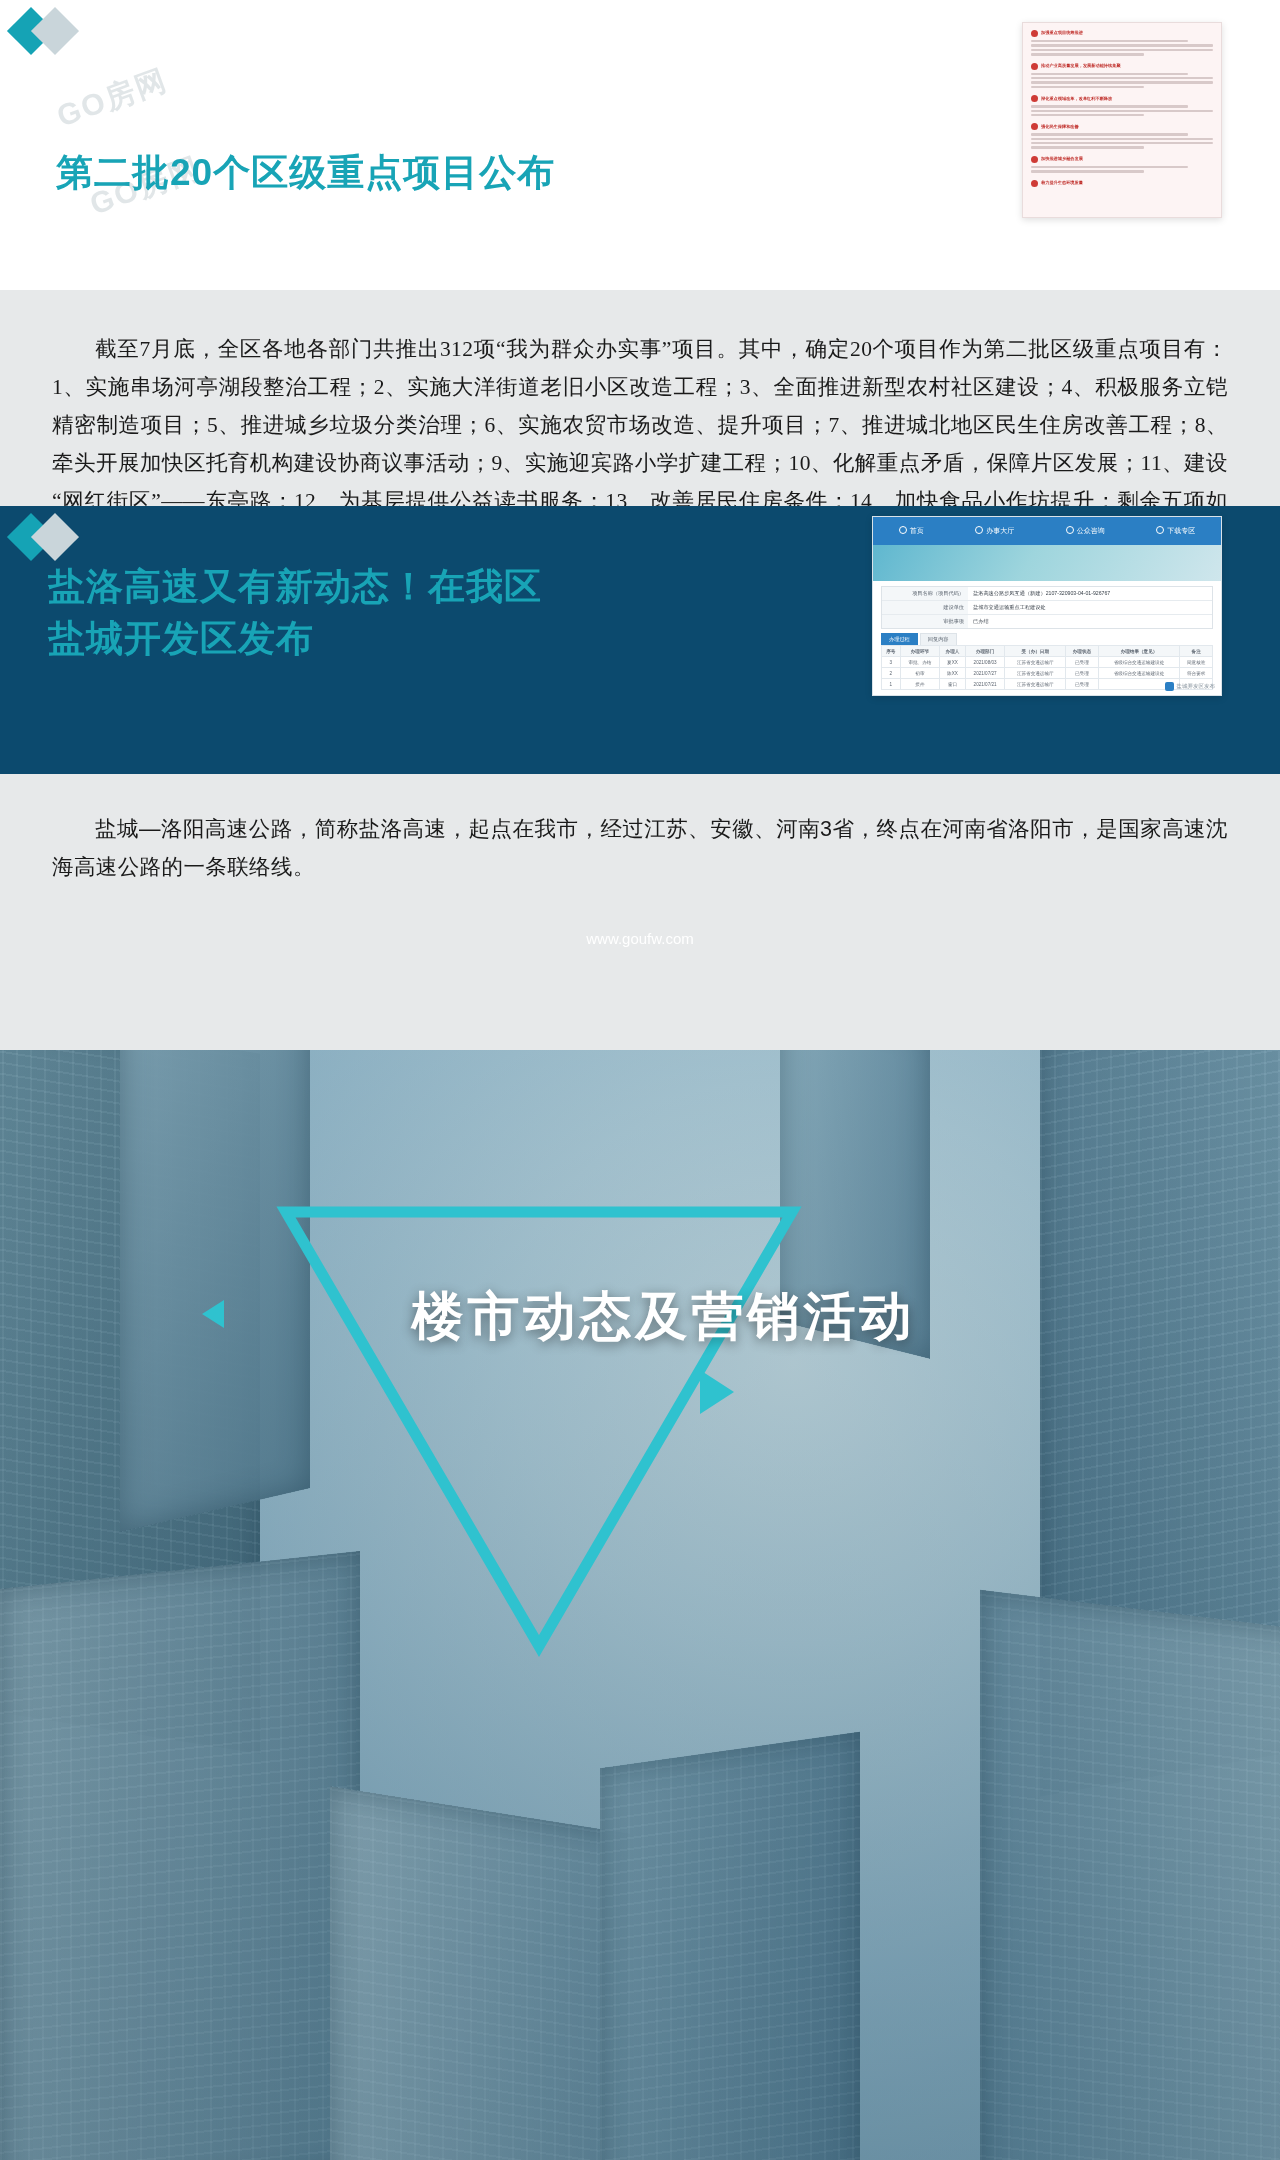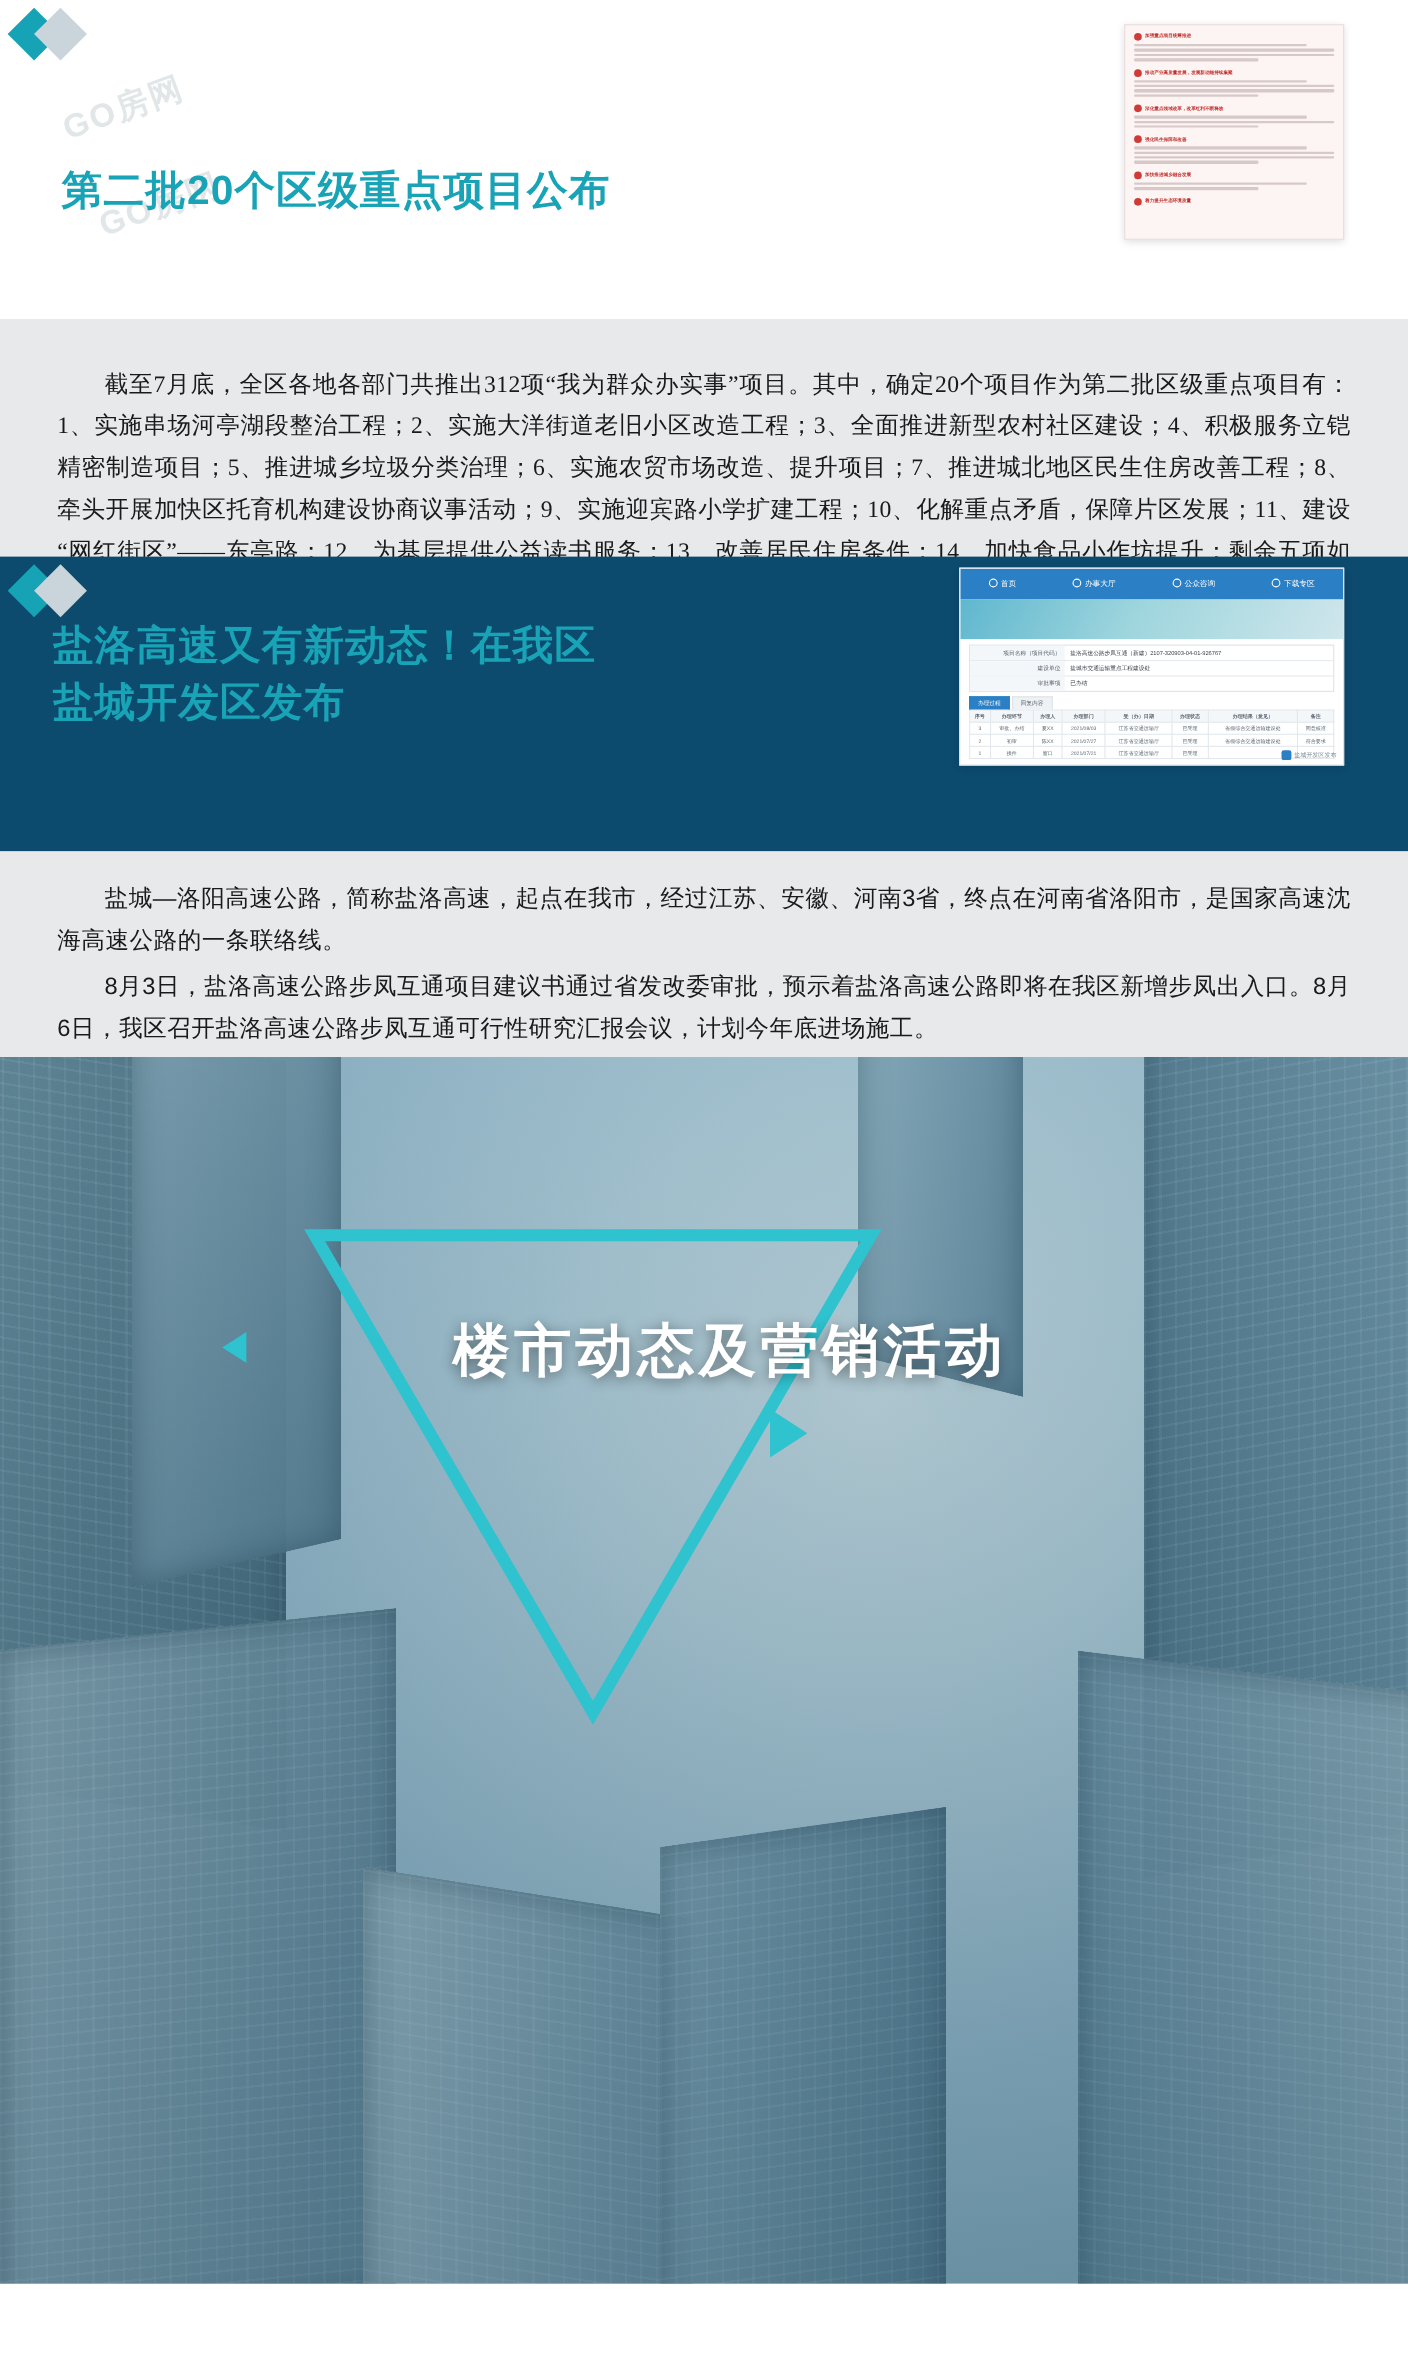--- a/index.html
+++ b/index.html
@@ -407,23 +407,22 @@
       </table>
 
     <div class="btn">返回</div>
     <div class="stamp">
       <em></em>
       <span>盐城开发区发布</span>
     </div>
   </div>
 </div>
 
-<div class="band" style="height:187px; padding-top:24px;">
+<div class="band" style="height:276px; padding-top:36px;">
   <p>盐城—洛阳高速公路，简称盐洛高速，起点在我市，经过江苏、安徽、河南3省，终点在河南省洛阳市，是国家高速沈海高速公路的一条联络线。</p>
-  <p style="margin-top:4px;">8月3日，盐洛高速公路步凤互通项目建议书通过省发改委审批，预示着盐洛高速公路即将在我区新增步凤出入口。8月6日，我区召开盐洛高速公路步凤互通可行性研究汇报会议，计划今年底进场施工。</p>
   <div class="url-row" style="margin-top:44px;">www.goufw.com</div>
 </div>
 
 <div class="sec3">
   <div class="sky"></div>
 
   <div class="bld" style="left:-40px; top:-20px; width:300px; height:700px; transform:skewY(9deg);"></div>
   <div class="glass" style="left:-40px; top:-20px; width:300px; height:700px; transform:skewY(9deg); opacity:.6;"></div>
 
   <div class="bld" style="left:120px; top:-60px; width:190px; height:520px; transform:skewY(-13deg); background:linear-gradient(110deg,rgba(150,175,190,.95),rgba(95,125,145,.95));"></div>

